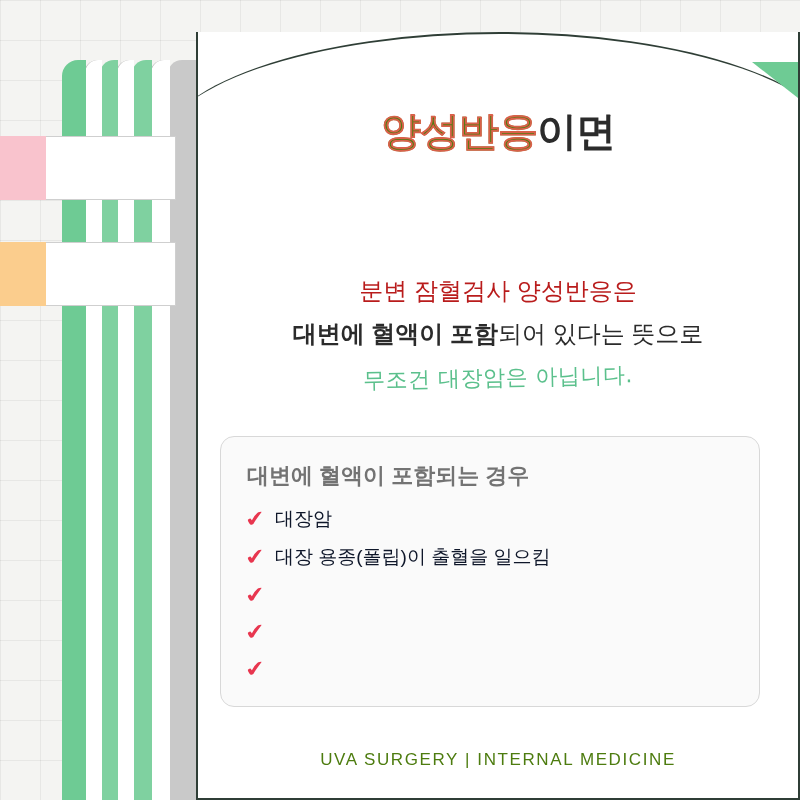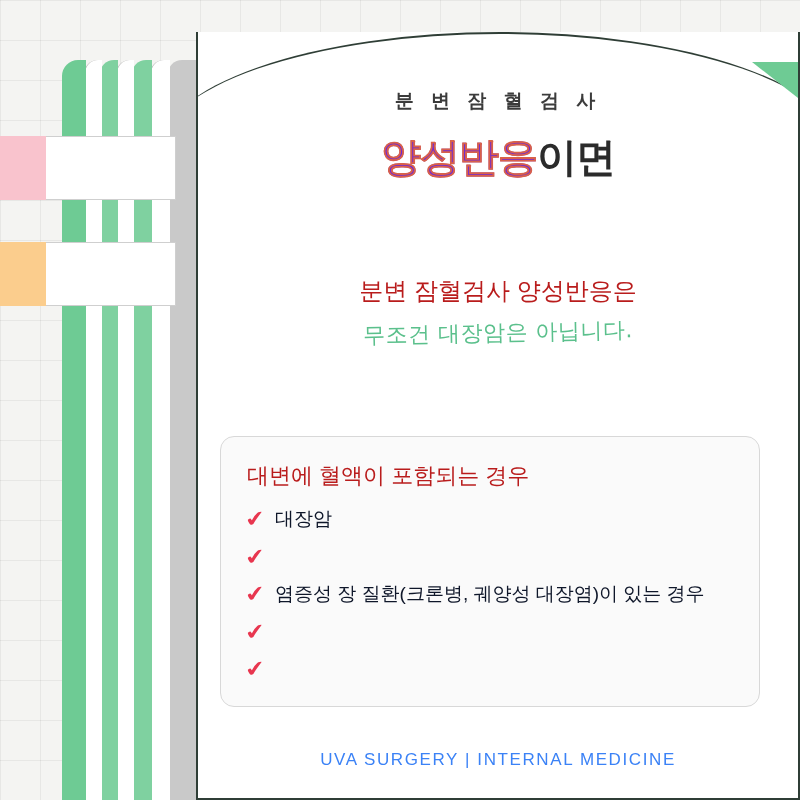--- a/index.html
+++ b/index.html
@@ -92,21 +92,21 @@
   }
   .h1-line {
     font-size: 40px;
     font-weight: 900;
     color: #2b2b2b;
     line-height: 1.28;
     letter-spacing: -1px;
   }
   #h1-line1 { margin-top: 18px; }
   .hl-orange {
-    color: #6d28d9;
+    color: #4d7c0f;
     -webkit-text-stroke: 0.6px #d9614a;
   }
 
   #body-wrap {
     position: absolute; left: 30px; right: 30px; top: 240px;
     text-align: center;
   }
   #body-l1 { font-size: 24px; color: #b91c1c; line-height: 1.6; }
   #body-l2 { font-size: 24px; color: #2b2b2b; line-height: 1.7; margin-top: 4px; }
   #body-l2 .strong { font-weight: 800; }
@@ -124,22 +124,22 @@
     position: absolute;
     left: 22px; top: 404px;
     width: 540px;
     background: #fafafa;
     border: 1px solid #d8d8d8;
     border-radius: 14px;
     padding: 24px 26px 26px 26px;
   }
   #panel-title {
     font-size: 22px;
-    font-weight: 400;
-    color: #b91c1c;
+    font-weight: 700;
+    color: #737373;
     margin-bottom: 16px;
   }
   .li {
     display: flex;
     align-items: flex-start;
     margin: 0 0 14px 0;
   }
   .li:last-child { margin-bottom: 0; }
   .check {
     flex: 0 0 28px;
@@ -156,21 +156,21 @@
     line-height: 1.25;
   }
 
   
   #footer {
     position: absolute;
     left: 0; right: 0; bottom: 28px;
     text-align: center;
     font-size: 17px;
     letter-spacing: 1.6px;
-    color: #3b82f6;
+    color: #4d7c0f;
   }
 </style>
 </head>
 <body>
 
 <div id="canvas">
 
   <div id="grid"></div>
 
   <div class="strip strip-gray"></div>
@@ -188,44 +188,46 @@
   <div class="tab-row" id="tab-orange">
     <div class="tab-color"></div>
     <div class="tab-white"></div>
   </div>
 
   <div id="card">
     <div id="card-arch"></div>
     <div id="corner-triangle"></div>
 
     <div id="headline-wrap">
-      <div id="eyebrow">분 변 잠 혈 검 사</div>
       <div class="h1-line" id="h1-line1">
         <span class="hl-orange">양성반응</span><span>이면</span>
       </div>
     </div>
 
     <div id="body-wrap">
       <div id="body-l1">분변 잠혈검사 양성반응은</div>
+      <div id="body-l2">
+        <span class="strong">대변에 혈액이 포함</span><span>되어 있다는 뜻으로</span>
+      </div>
       <div id="body-l3">무조건 대장암은 아닙니다.</div>
     </div>
 
     <div id="panel">
       <div id="panel-title">대변에 혈액이 포함되는 경우</div>
 
       <div class="li">
         <span class="check">✔</span>
         <span class="li-text">대장암</span>
       </div>
       <div class="li">
         <span class="check">✔</span>
-      </div>
-      <div class="li">
-        <span class="check">✔</span>
-        <span class="li-text">염증성 장 질환(크론병, 궤양성 대장염)이 있는 경우</span>
+        <span class="li-text">대장 용종(폴립)이 출혈을 일으킴</span>
+      </div>
+      <div class="li">
+        <span class="check">✔</span>
       </div>
       <div class="li">
         <span class="check">✔</span>
       </div>
       <div class="li">
         <span class="check">✔</span>
       </div>
     </div>
 
     <div id="footer">UVA SURGERY | INTERNAL MEDICINE</div>

